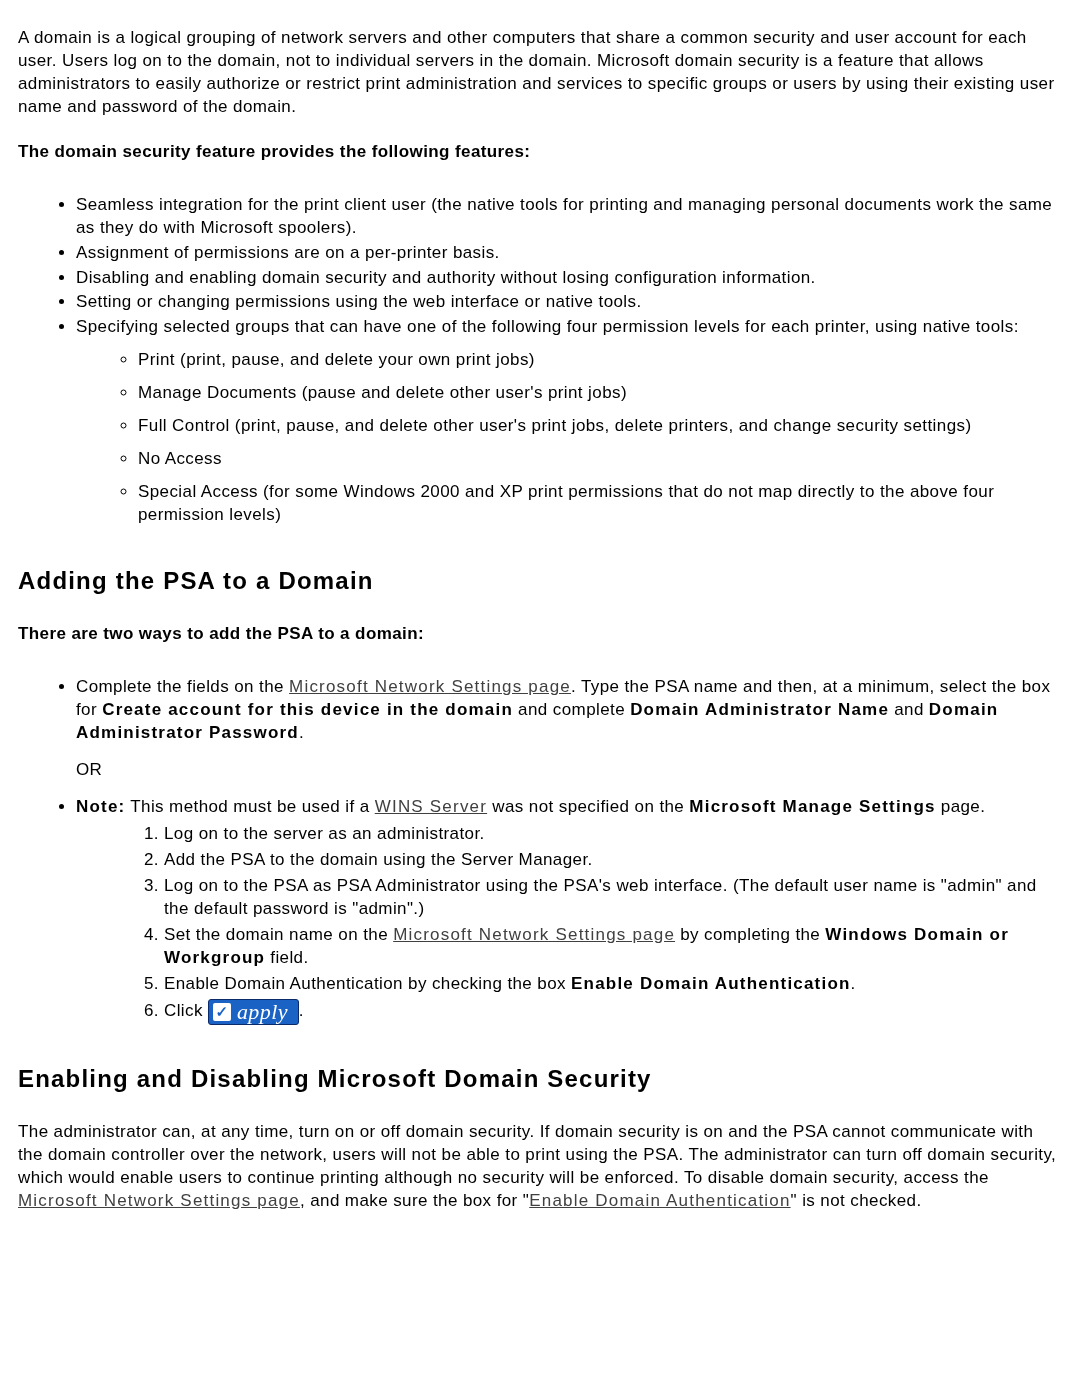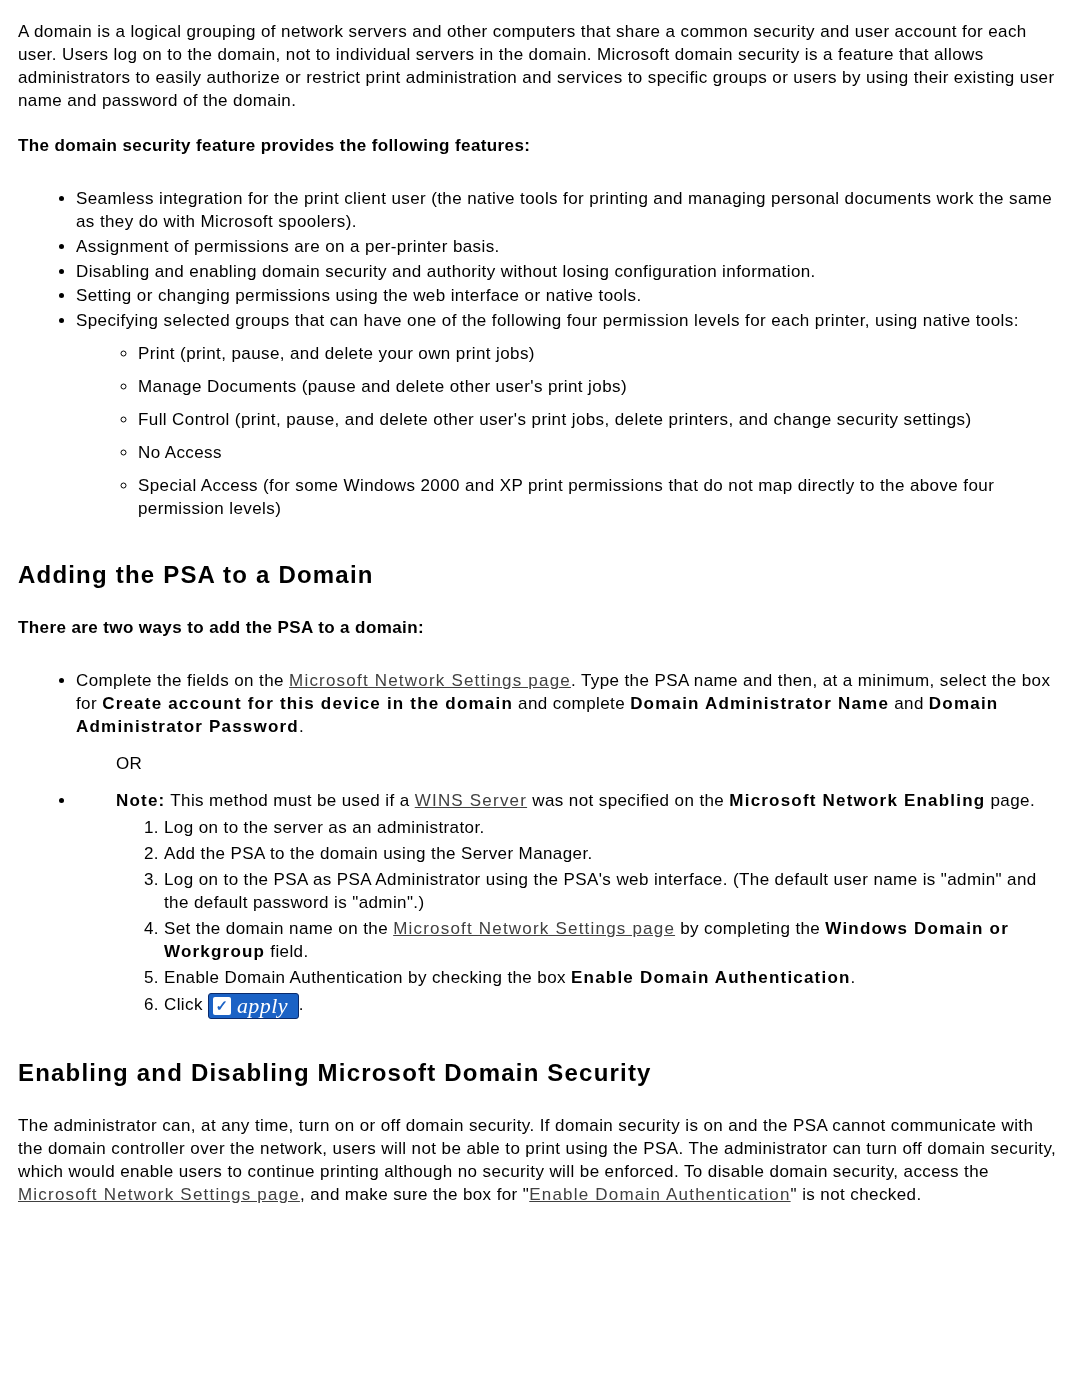--- a/index.html
+++ b/index.html
@@ -7,41 +7,41 @@
     padding: 0;
     background: #ffffff;
     color: #000000;
     font-family: Verdana, Geneva, sans-serif;
     font-size: 17px;
     line-height: 1.35;
     letter-spacing: 0.4px;
     width: 1080px;
   }
   .page {
-    padding: 21px 18px 60px 18px;
+    padding: 27px 18px 60px 18px;
   }
   p { margin: 0 0 22px 0; }
   h2 {
     font-size: 24px;
     font-weight: bold;
     letter-spacing: 1.2px;
     margin: 38px 0 26px 0;
   }
   ul.disc { list-style-type: disc; margin: 2px 0 4px 0; padding-left: 58px; }
   ul.disc > li { margin: 2px 0; }
   ul.circle { list-style-type: circle; margin: 2px 0 2px 0; padding-left: 62px; }
   ul.circle > li { margin: 10px 0; }
   ol.dec { list-style-type: decimal; margin: 4px 0 0 0; padding-left: 88px; }
   ol.dec > li { margin: 3px 0; }
   a.doclink {
     color: #404040;
     text-decoration: underline;
     letter-spacing: 1.2px;
   }
-  .li-block { margin-top: 14px; margin-left: 40px; }
+  .li-block { margin-top: 14px; }
   .bold-inline { font-weight: bold; letter-spacing: 1.2px; }
   .apply-btn {
     display: inline-flex;
     align-items: center;
     height: 26px;
     background: #1b62c5;
     border: 1px solid #0a2a6a;
     border-radius: 3px;
     padding: 0 10px 0 4px;
     vertical-align: middle;
@@ -96,21 +96,21 @@
 
   <p class="mb32">There are two ways to add the PSA to a domain:</p>
 
   <ul class="disc">
     <li>
       <span>Complete the fields on the </span><a href="#" class="doclink">Microsoft Network Settings page</a><span>. Type the PSA name and then, at a minimum, select the box for </span><span class="bold-inline">Create account for this device in the domain</span><span> and complete </span><span class="bold-inline">Domain Administrator Name</span><span> and </span><span class="bold-inline">Domain Administrator Password</span><span>.</span>
       <div class="li-block">OR</div>
     </li>
     <li class="li-block">
       <div class="li-block">
-        <span class="bold-inline">Note:</span><span> This method must be used if a </span><a href="#" class="doclink">WINS Server</a><span> was not specified on the </span><span class="bold-inline">Microsoft Network Enabling</span><span> page.</span>
+        <span class="bold-inline">Note:</span><span> This method must be used if a </span><a href="#" class="doclink">WINS Server</a><span> was not specified on the </span><span class="bold-inline">Microsoft Manage Settings</span><span> page.</span>
       </div>
       <ol class="dec li-block">
         <li>Log on to the server as an administrator.</li>
         <li>Add the PSA to the domain using the Server Manager.</li>
         <li>Log on to the PSA as PSA Administrator using the PSA's web interface. (The default user name is "admin" and the default password is "admin".)</li>
         <li>
           <span>Set the domain name on the </span><a href="#" class="doclink">Microsoft Network Settings page</a><span> by completing the </span><span class="bold-inline">Windows Domain or Workgroup</span><span> field.</span>
         </li>
         <li>
           <span>Enable Domain Authentication by checking the box </span><span class="bold-inline">Enable Domain Authentication</span><span>.</span>

